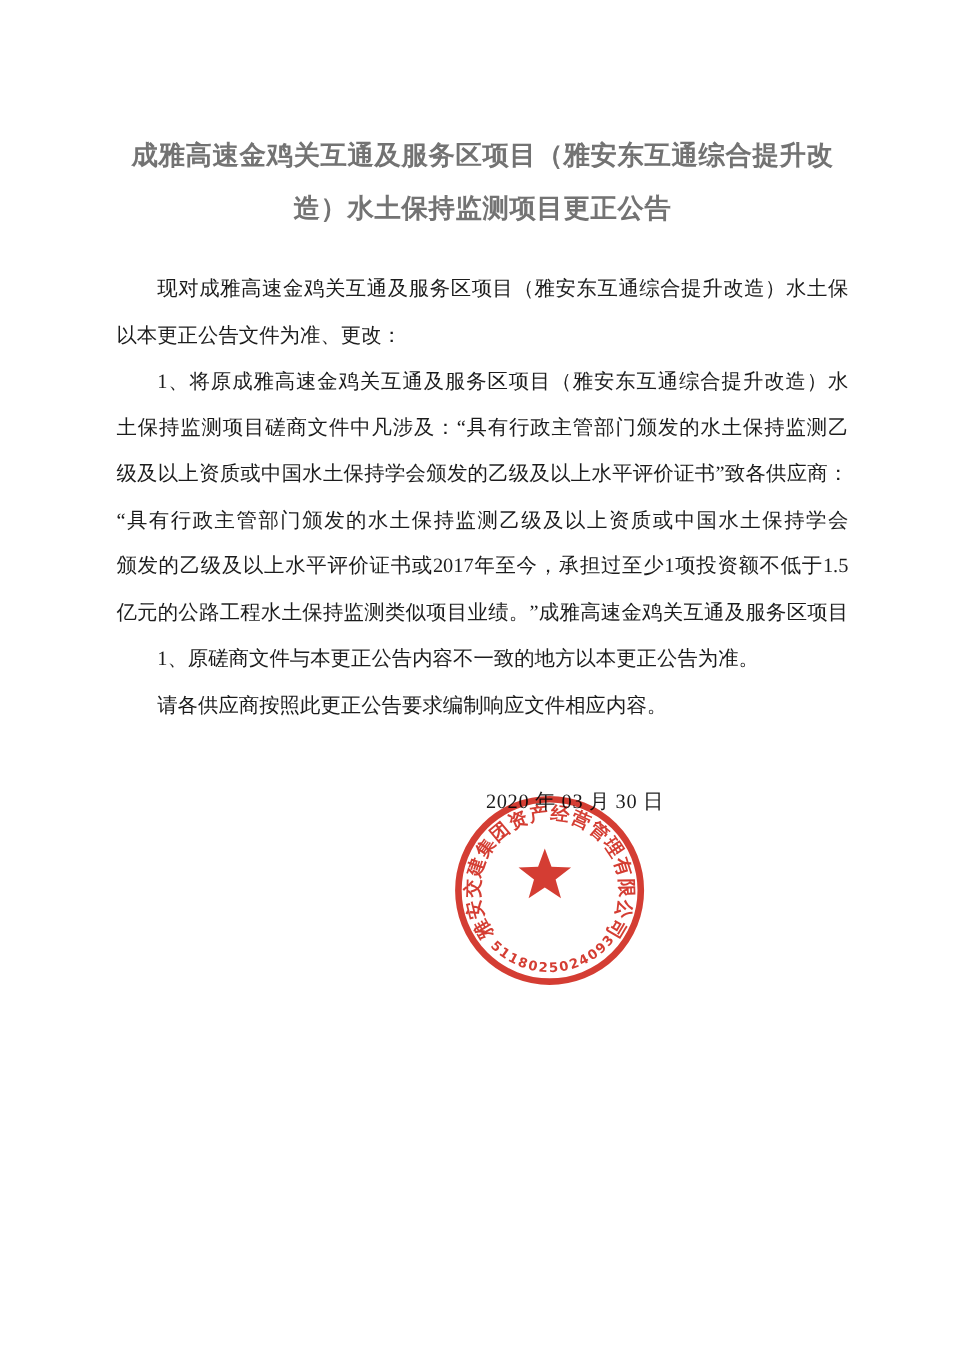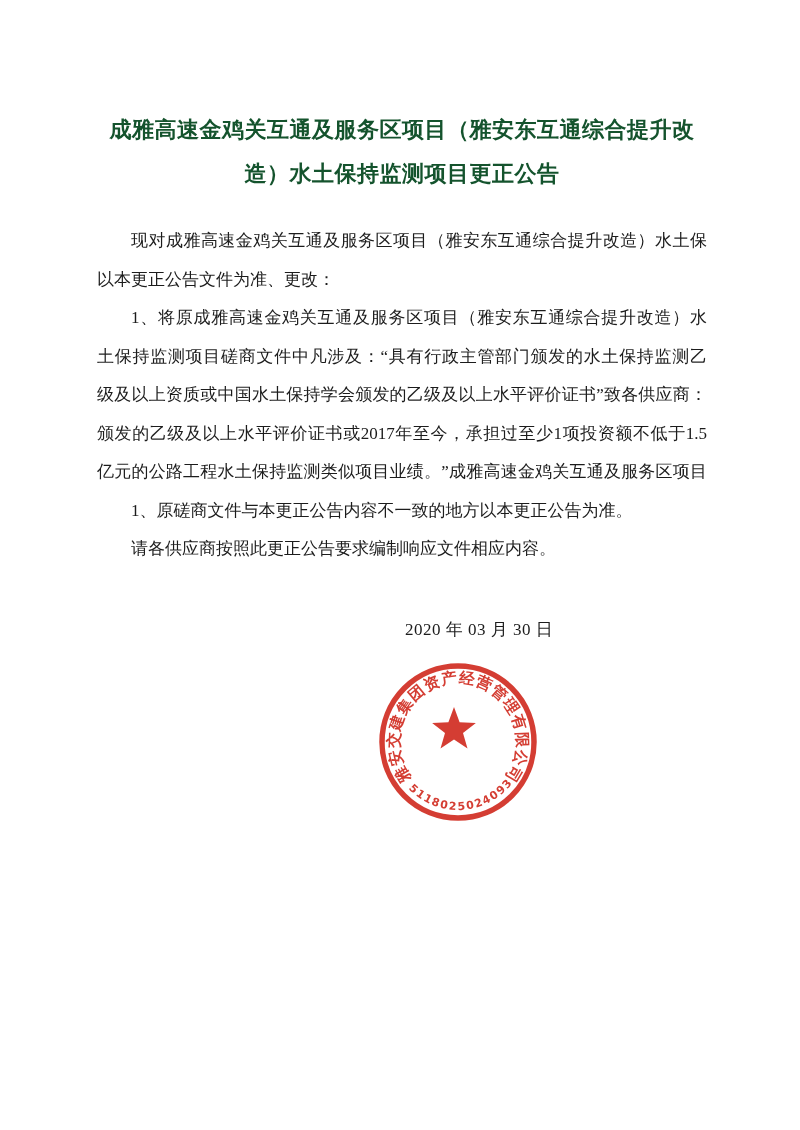--- a/index.html
+++ b/index.html
@@ -18,21 +18,21 @@
     left: 97px;
     top: 108px;
     width: 610px;
   }
   .doc-title {
     font-family: "Liberation Sans", "DejaVu Sans", sans-serif;
     font-weight: 700;
     font-size: 22px;
     line-height: 44px;
     text-align: center;
-    color: #14532d;
+    color: #737373;
     letter-spacing: 0.5px;
   }
   .body-block { margin-top: 26px; }
   .bl {
     font-size: 17px;
     line-height: 38.5px;
     height: 38.5px;
     overflow: hidden;
     text-align: justify;
     white-space: normal;
@@ -73,20 +73,21 @@
       <div>成雅高速金鸡关互通及服务区项目（雅安东互通综合提升改</div>
       <div>造）水土保持监测项目更正公告</div>
     </div>
 
     <div class="body-block" id="body-block">
         <div class="bl j ind"><span class="">现对成雅高速金鸡关互通及服务区项目（雅安东互通综合提升改造）水土保</span></div>
         <div class="bl"><span class="">以本更正公告文件为准、更改：</span></div>
         <div class="bl j ind"><span class="">1、将原</span><span class="u">成雅高速金鸡关互通及服务区项目（雅安东互通综合提升改造）水</span></div>
         <div class="bl j"><span class="u">土保持监测项目</span><span class="">磋商文件中凡涉及：</span><span class="u">“具有行政主管部门颁发的水土保持监测乙</span></div>
         <div class="bl j"><span class="u">级及以上资质或中国水土保持学会颁发的乙级及以上水平评价证书”</span><span class="">致各供应商：</span></div>
+        <div class="bl j"><span class="u">“具有行政主管部门颁发的水土保持监测乙级及以上资质或中国水土保持学会</span></div>
         <div class="bl j"><span class="u">颁发的乙级及以上水平评价证书或2017年至今，承担过至少1项投资额不低于1.5</span></div>
         <div class="bl j"><span class="u">亿元的公路工程水土保持监测类似项目业绩。”</span><span class="">成雅高速金鸡关互通及服务区项目</span></div>
         <div class="bl ind"><span class="">1、原磋商文件与本更正公告内容不一致的地方以本更正公告为准。</span></div>
         <div class="bl ind"><span class="">请各供应商按照此更正公告要求编制响应文件相应内容。</span></div>
       </div>
 
     <div class="sig-block">
       <div class="sig-line sig-date">2020 年 03 月 30 日</div>
     </div>
   </div>

